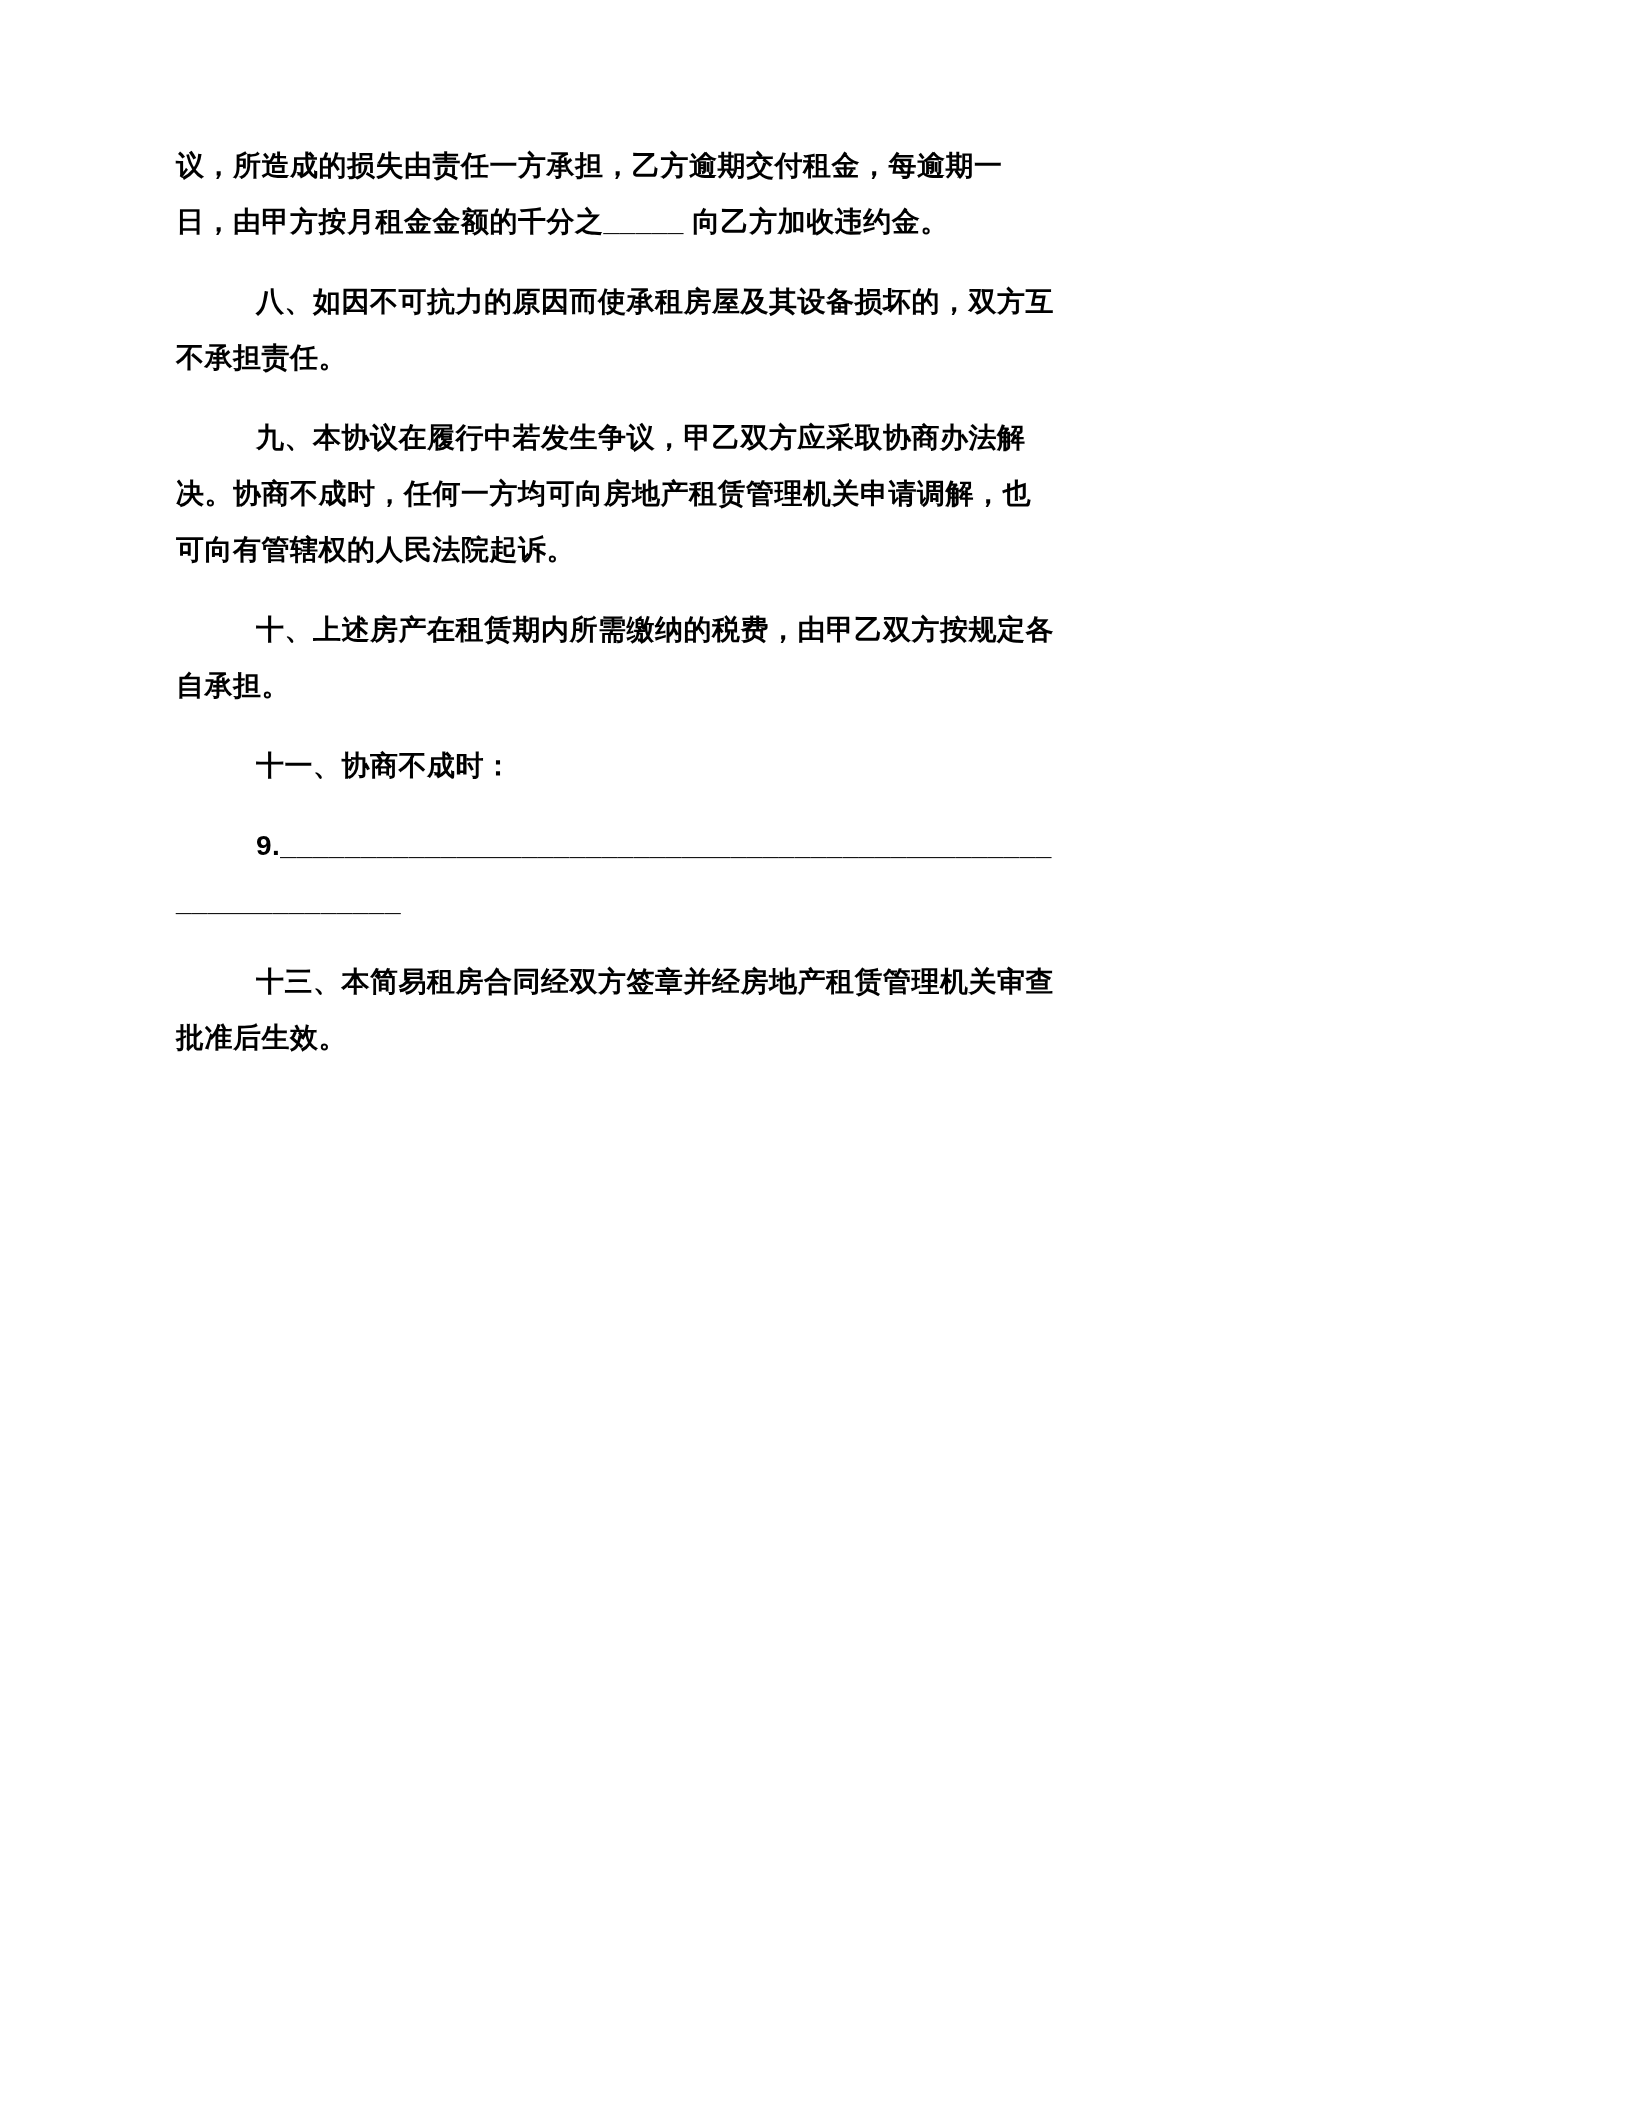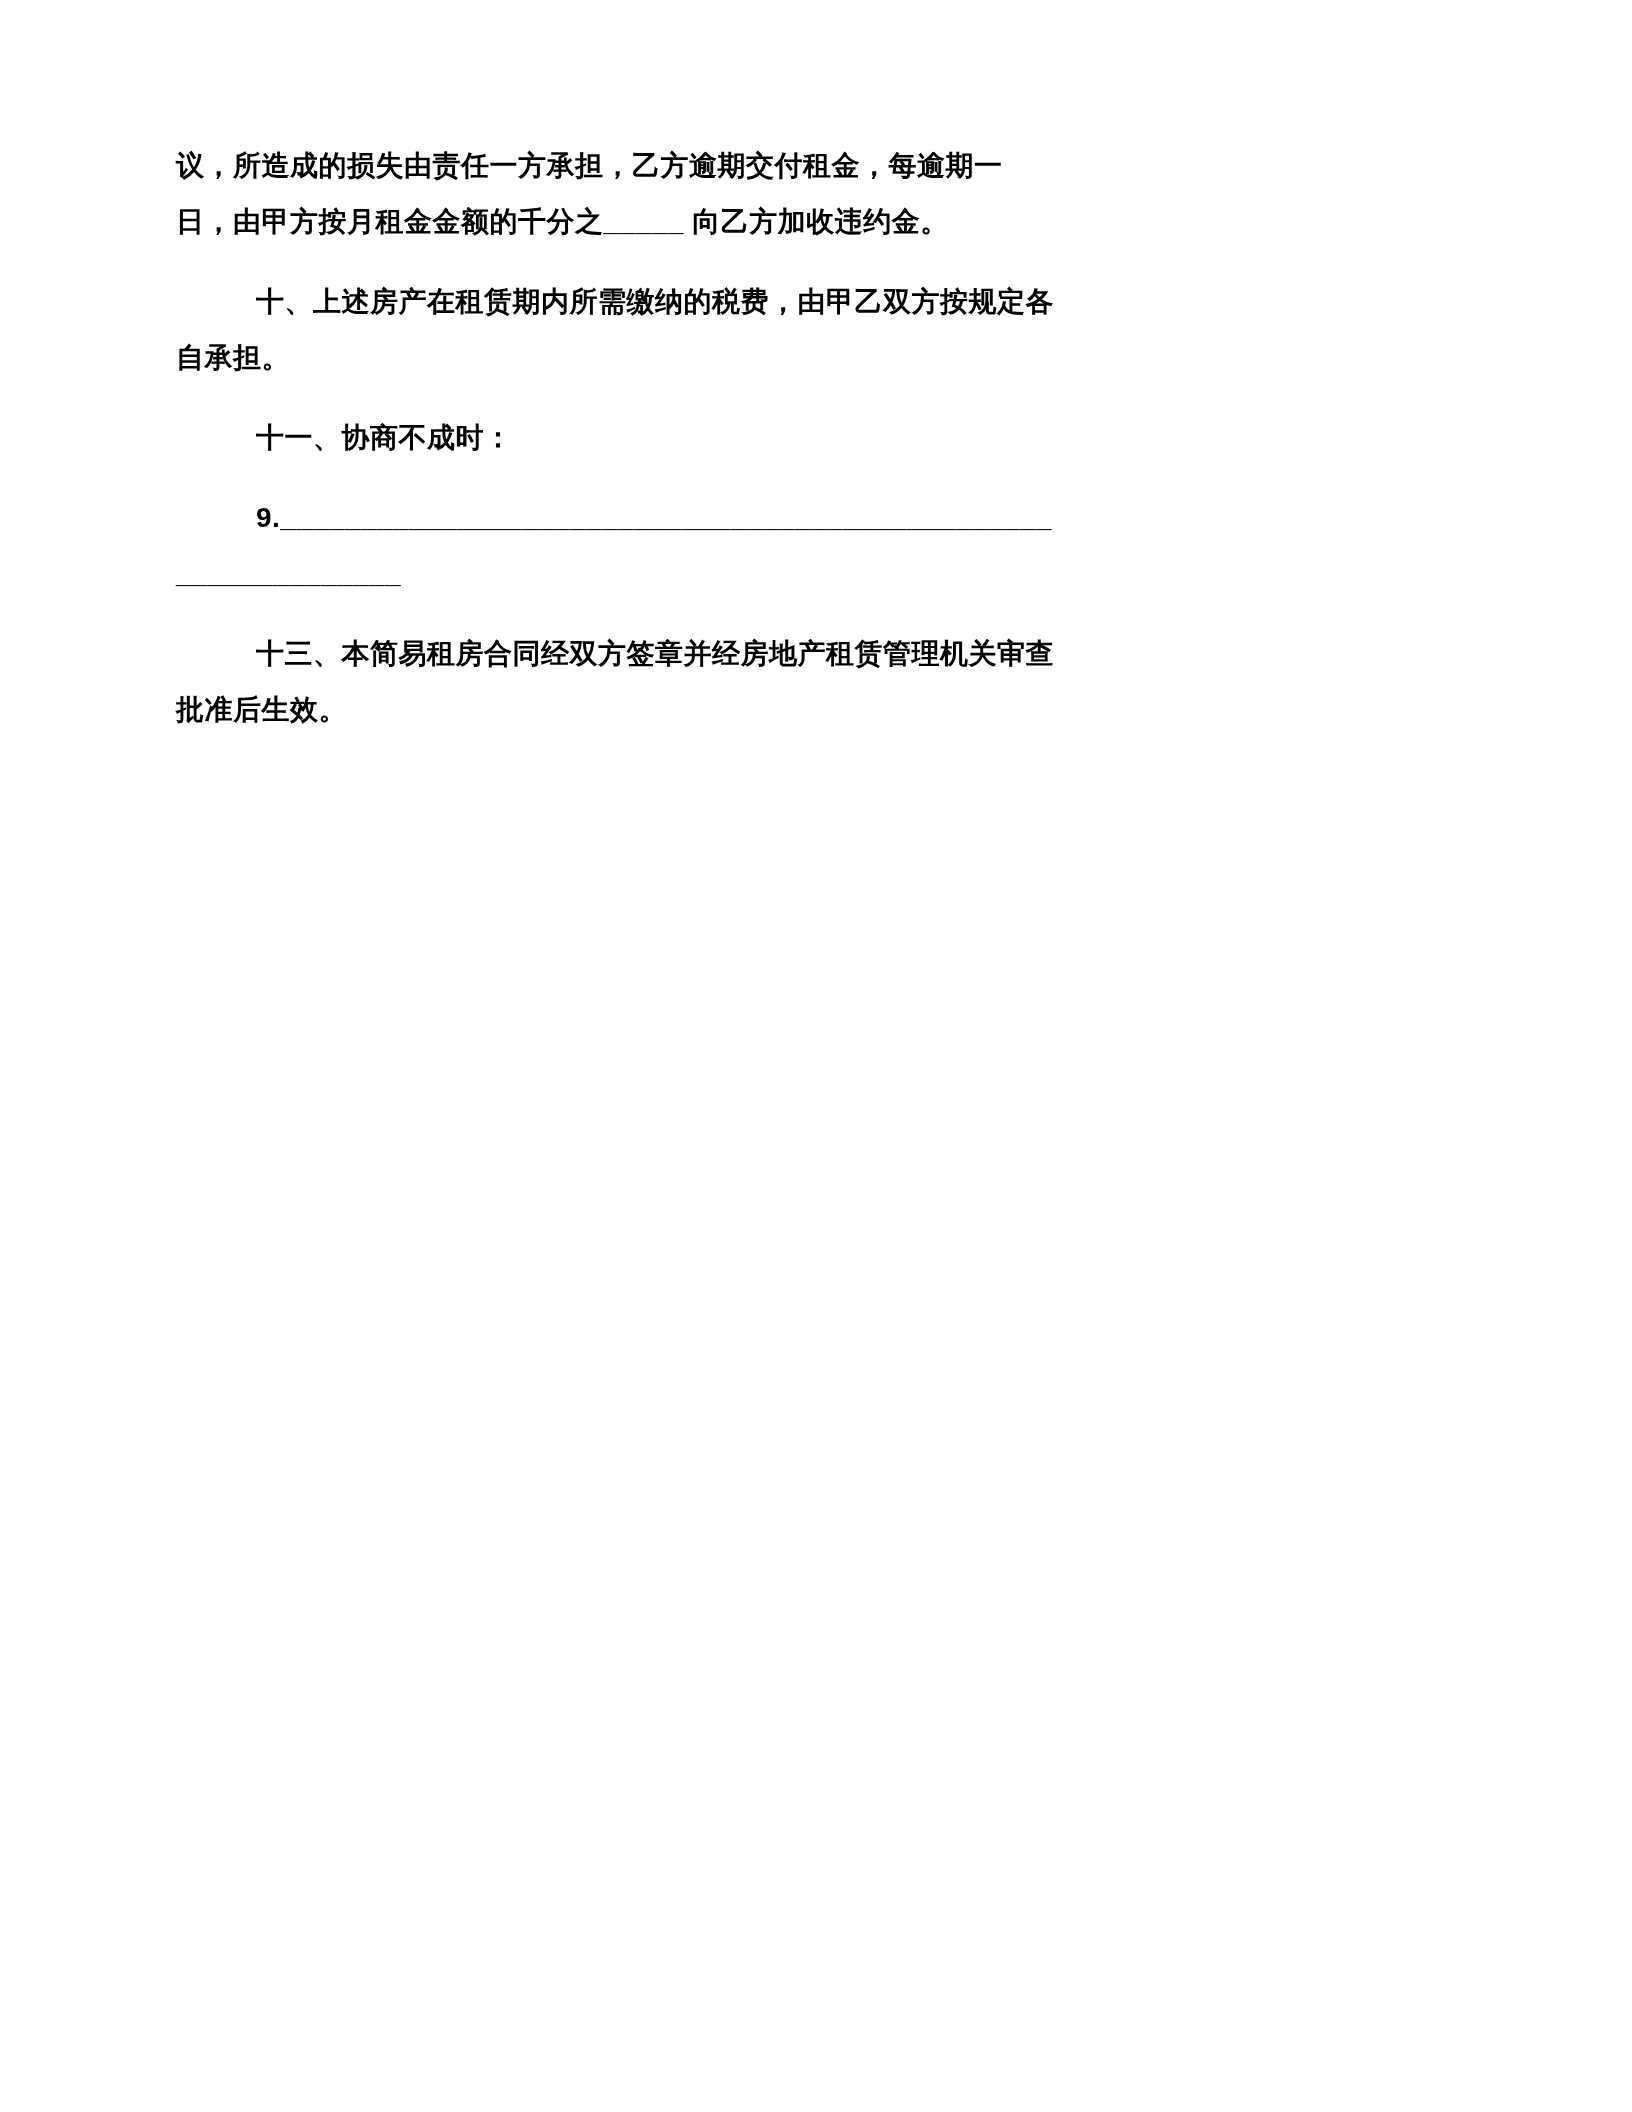--- a/index.html
+++ b/index.html
@@ -34,18 +34,20 @@
     text-indent: 80px;
   }
 </style>
 </head>
 <body>
 
 <div class="page">
   <div class="doc-body">
 
   <p class="">议，所造成的损失由责任一方承担，乙方逾期交付租金，每逾期一日，由甲方按月租金金额的千分之_____ 向乙方加收违约金。</p>
+      <p class="indent">八、如因不可抗力的原因而使承租房屋及其设备损坏的，双方互不承担责任。</p>
+      <p class="indent">九、本协议在履行中若发生争议，甲乙双方应采取协商办法解决。协商不成时，任何一方均可向房地产租赁管理机关申请调解，也可向有管辖权的人民法院起诉。</p>
       <p class="indent">十、上述房产在租赁期内所需缴纳的税费，由甲乙双方按规定各自承担。</p>
       <p class="indent">十一、协商不成时：</p>
       <p class="indent">9.______________________________________________________________</p>
       <p class="indent">十三、本简易租房合同经双方签章并经房地产租赁管理机关审查批准后生效。</p>
     </div>
 </div>
 
 </body></html>

